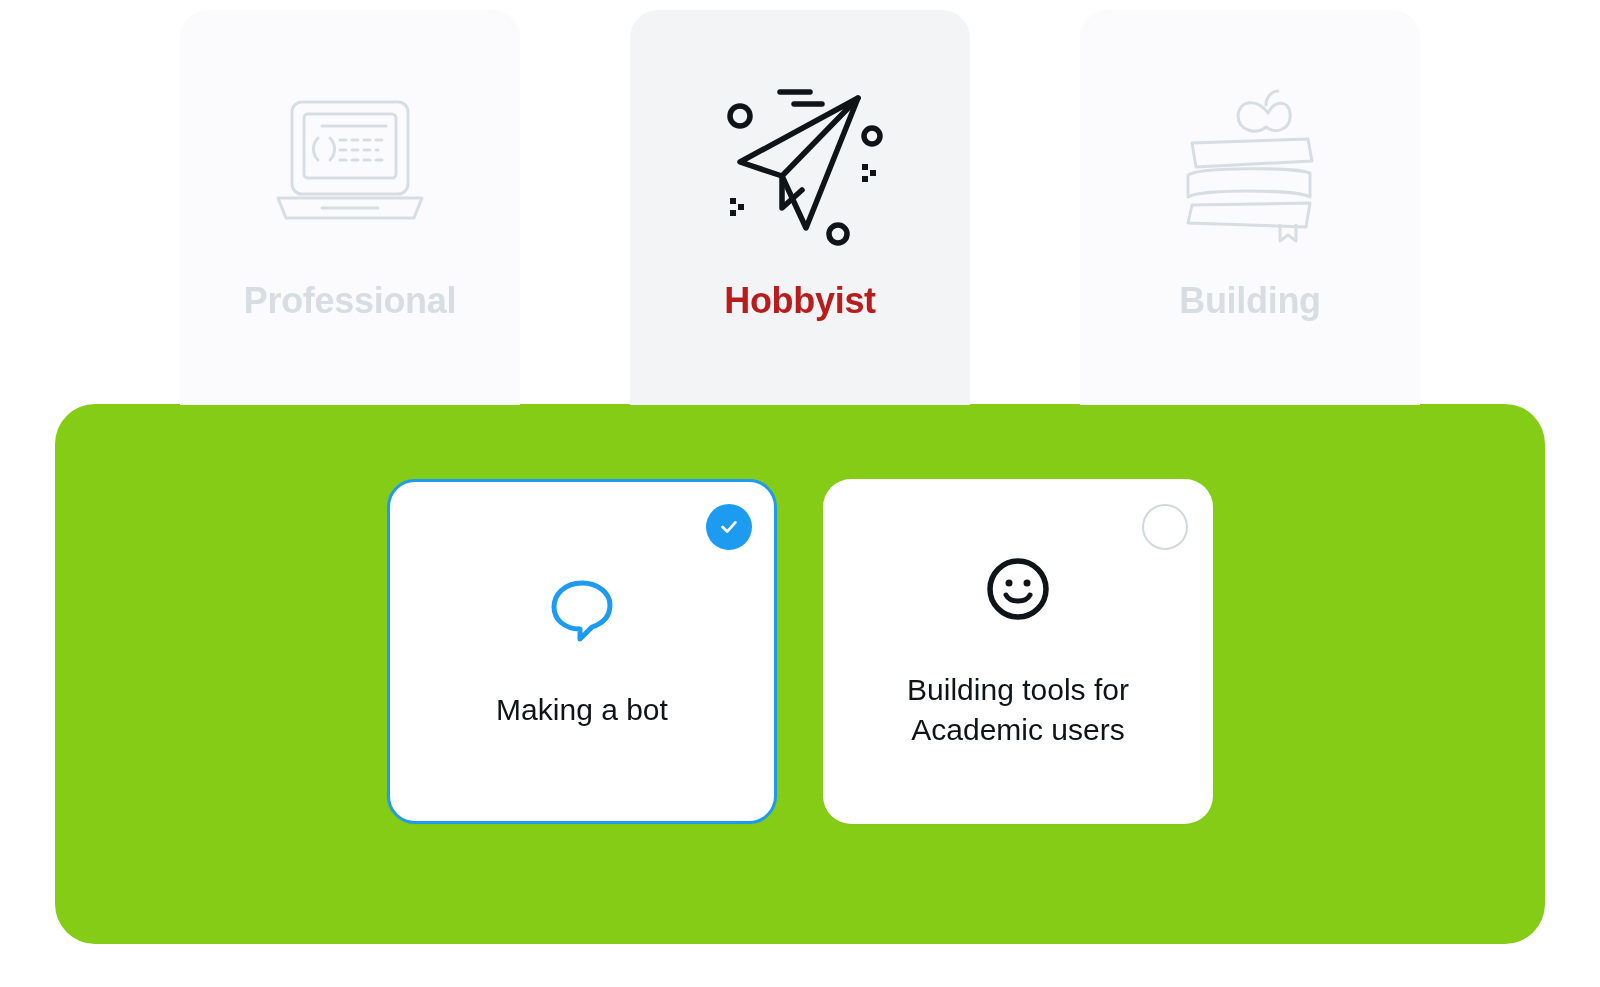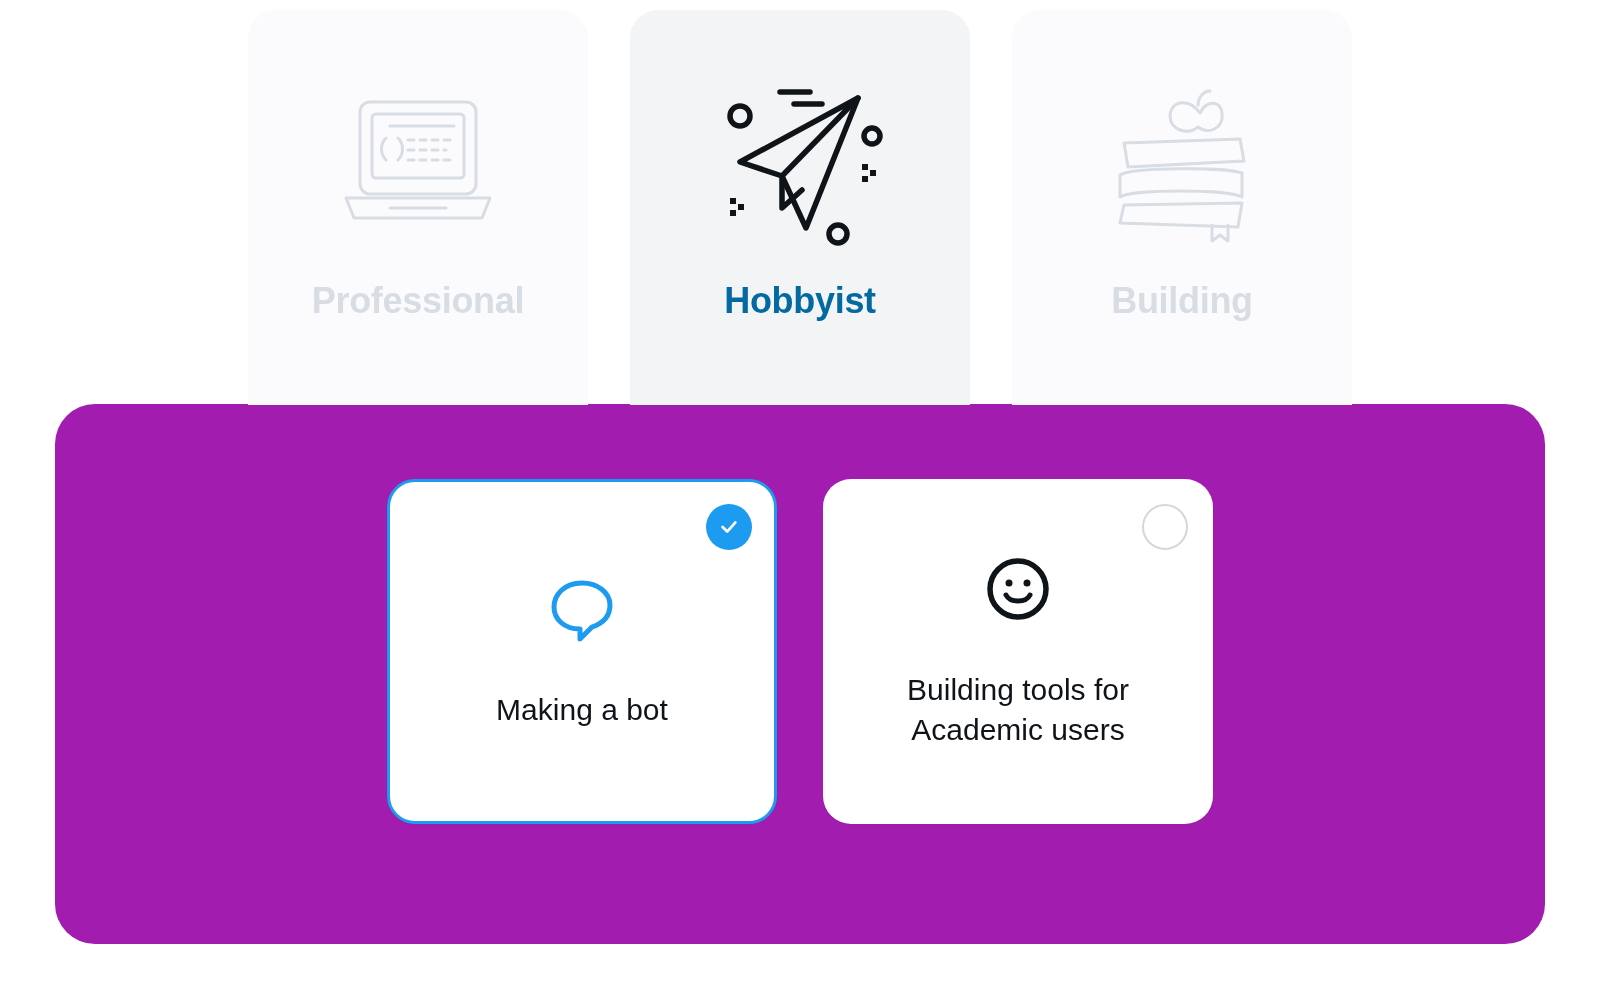--- a/index.html
+++ b/index.html
@@ -9,21 +9,21 @@
       width: 1600px;
       height: 987px;
       overflow: hidden;
     }
     .container { width: 100%; padding-top: 10px; }
 
     
     .tabs-row {
       display: flex;
       justify-content: center;
-      gap: 42px;
+      gap: 110px;
       padding: 0 120px;
     }
     .tab {
       width: 340px;
       height: 395px;
       border-radius: 28px 28px 0 0;
       display: flex;
       flex-direction: column;
       align-items: center;
       justify-content: flex-start;
@@ -39,25 +39,25 @@
       align-items: center;
       justify-content: center;
       margin-bottom: 30px;
     }
     .tab-label {
       font-size: 36px;
       font-weight: 700;
       letter-spacing: -0.3px;
     }
     .tab.inactive .tab-label { color: #d7dde3; }
-    .tab.active   .tab-label { color: #0369a1; }
+    .tab.active   .tab-label { color: #b91c1c; }
 
     
     .panel {
-      background: #a21caf;
+      background: #84cc16;
       border-radius: 40px;
       margin: 0 55px;
       padding: 75px 0 120px;
       display: flex;
       justify-content: center;
       gap: 46px;
       margin-top: -1px; 
     }
     .option {
       width: 390px;

